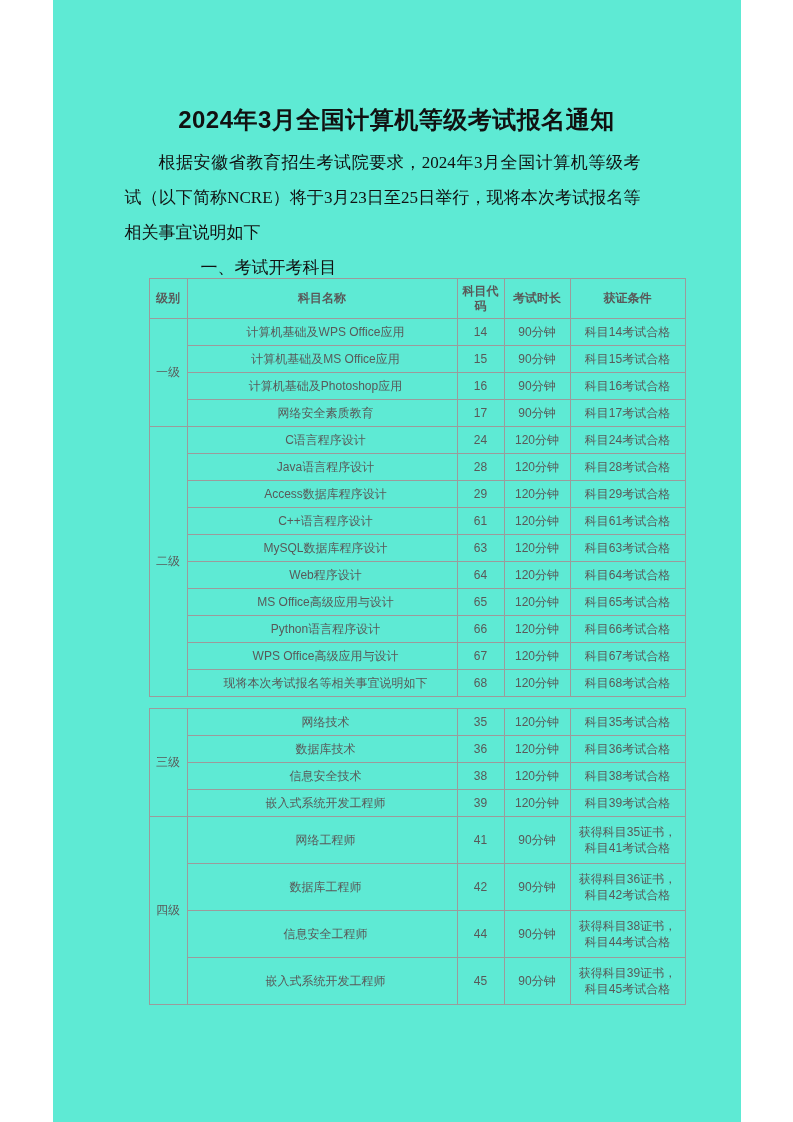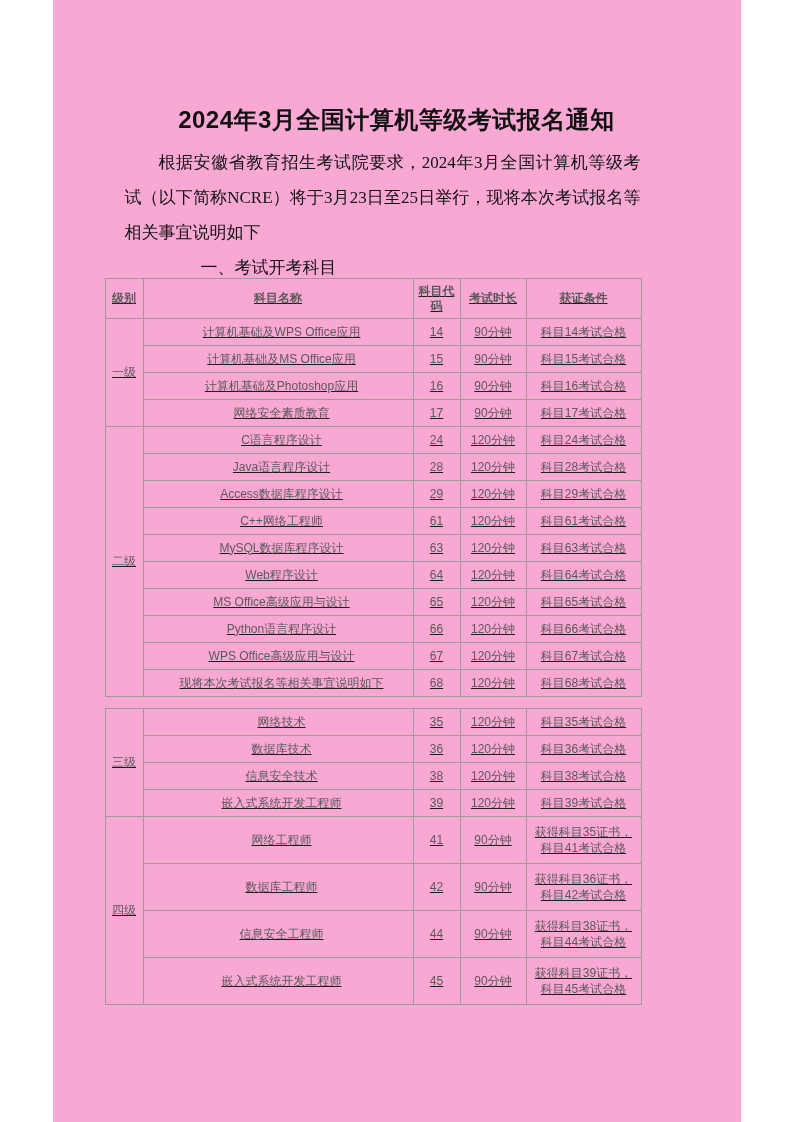--- a/index.html
+++ b/index.html
@@ -2,21 +2,21 @@
 <html style="--tbl-text: #595959; --tbl-border: #9b9b9b; --tbl-border-dark: #8d8d8d;"><head>
 <meta charset="utf-8">
 <style>
   * { margin: 0; padding: 0; box-sizing: border-box; }
   html, body { background: #ffffff; }
   .page {
     position: relative;
     width: 688px;
     height: 1122px;
     margin: 0 auto;
-    background: #f9a8d4;
+    background: #5eead4;
     overflow: hidden;
     font-family: "Liberation Serif", "DejaVu Serif", serif;
     color: #1c1c1c;
   }
   .doc-title {
     margin-top: 104px;
     text-align: center;
     font-family: "Liberation Sans", "DejaVu Sans", sans-serif;
     font-weight: bold;
     font-size: 24px;
@@ -32,21 +32,21 @@
     text-indent: 2em;
     color: #111111;
   }
   .section-heading {
     margin: 8px 0 0 148px;
     font-size: 17px;
     line-height: 20px;
     font-weight: normal;
     color: #111111;
   }
-  .table-area { margin: 0 0 0 52px; text-decoration: underline; }
+  .table-area { margin: 0 0 0 96px; }
   .subjects-table {
     border-collapse: collapse;
     width: 536px;
     table-layout: fixed;
     font-family: "Liberation Sans", "DejaVu Sans", sans-serif;
     font-size: 12px;
     color: var(--tbl-text, #595959);
     border: 1px solid var(--tbl-border-dark, #8d8d8d);
   }
   .subjects-table th, .subjects-table td {
@@ -148,21 +148,21 @@
             <td class="duration-cell">120分钟</td>
             <td class="condition-cell">科目28考试合格</td>
           </tr>
           <tr>
             <td class="subject-cell">Access数据库程序设计</td>
             <td class="code-cell">29</td>
             <td class="duration-cell">120分钟</td>
             <td class="condition-cell">科目29考试合格</td>
           </tr>
           <tr>
-            <td class="subject-cell">C++网络工程师</td>
+            <td class="subject-cell">C++语言程序设计</td>
             <td class="code-cell">61</td>
             <td class="duration-cell">120分钟</td>
             <td class="condition-cell">科目61考试合格</td>
           </tr>
           <tr>
             <td class="subject-cell">MySQL数据库程序设计</td>
             <td class="code-cell">63</td>
             <td class="duration-cell">120分钟</td>
             <td class="condition-cell">科目63考试合格</td>
           </tr>

